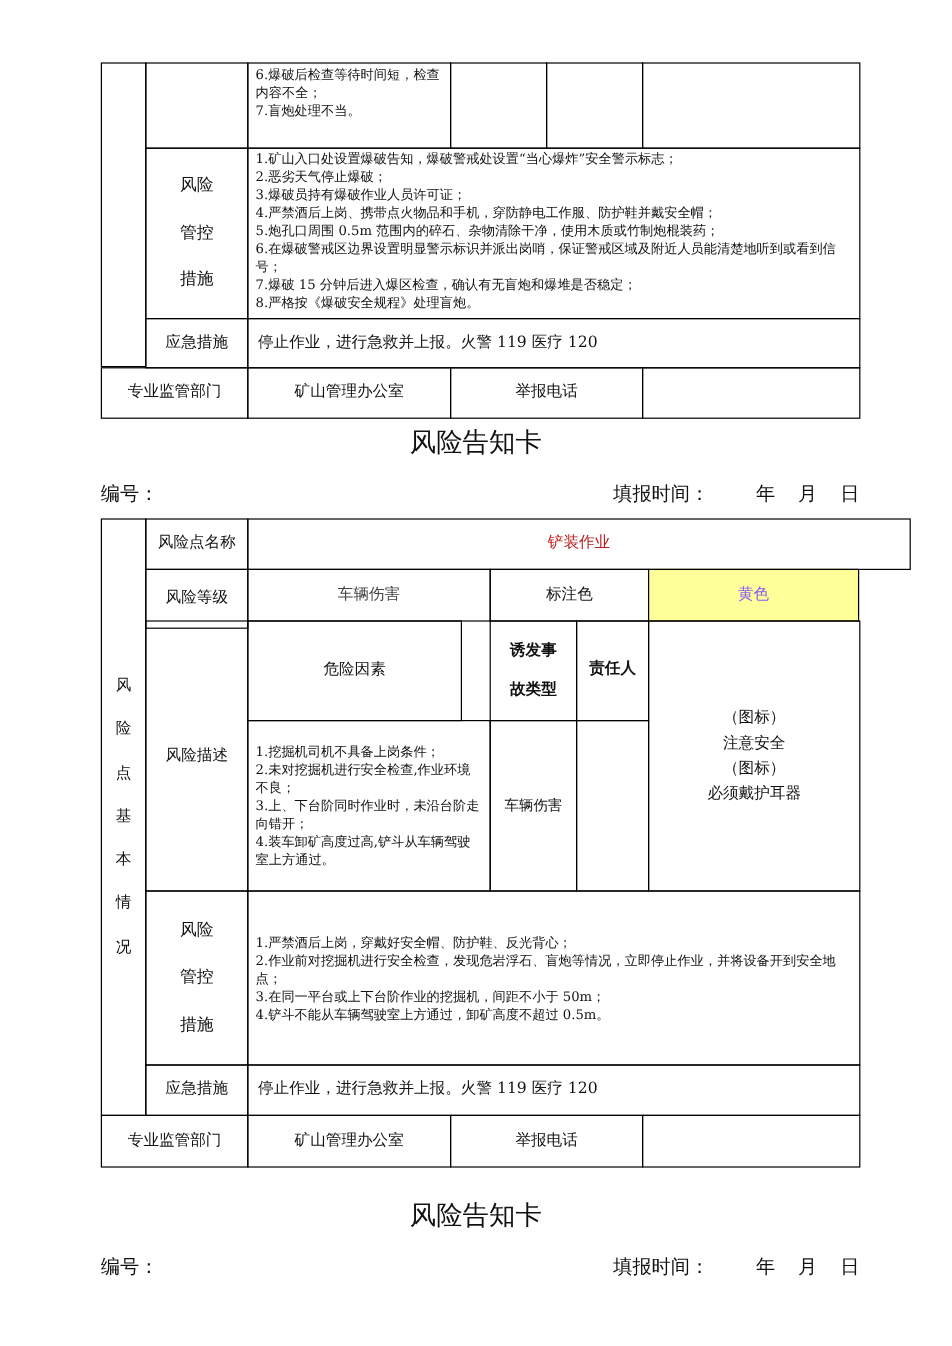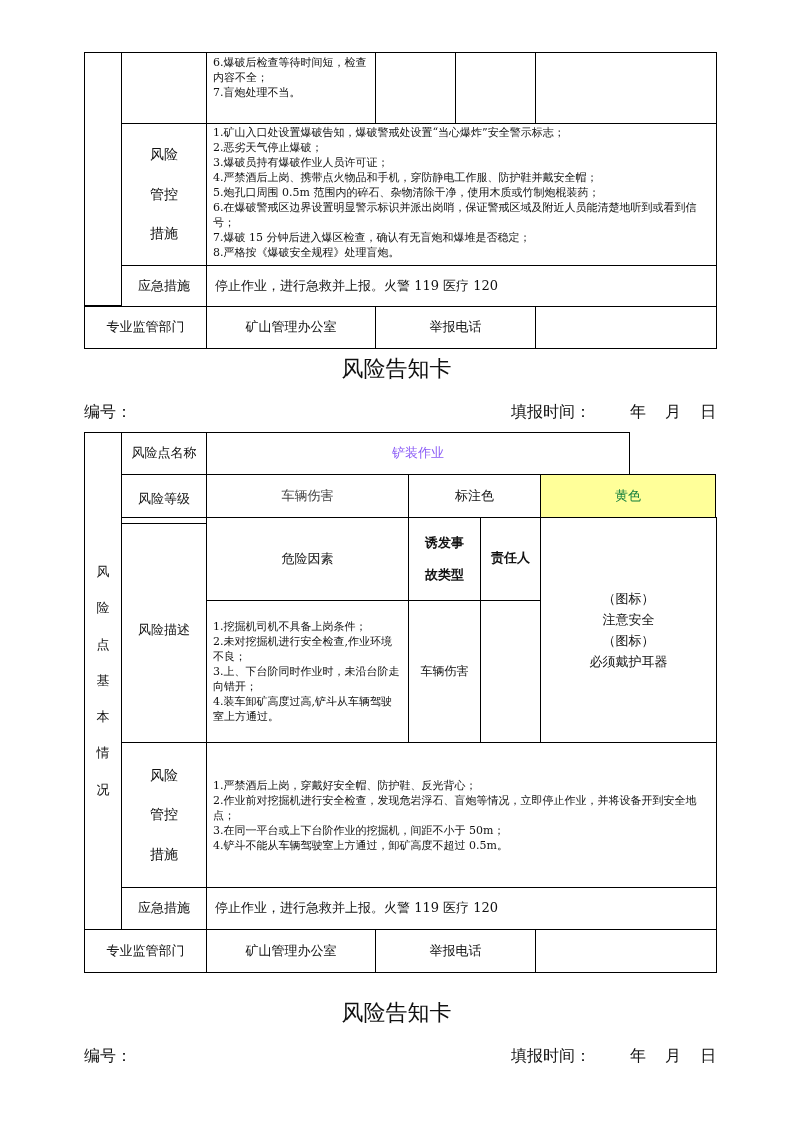--- a/index.html
+++ b/index.html
@@ -85,30 +85,30 @@
     <span>风</span>
     <span>险</span>
     <span>点</span>
     <span>基</span>
     <span>本</span>
     <span>情</span>
     <span>况</span>
   </div>
 
   <div class="cell" style="left:121px;top:432px;width:86px;height:43px;">风险点名称</div>
-  <div class="cell" style="left:206px;top:432px;width:424px;height:43px;color:#8b5cf6;">铲装作业</div>
+  <div class="cell" style="left:206px;top:432px;width:553px;height:43px;color:#b91c1c;">铲装作业</div>
 
   <div class="cell" style="left:121px;top:474px;width:86px;height:50px;">风险等级</div>
   <div class="cell" style="left:206px;top:474px;width:203px;height:44px;color:#444;">车辆伤害</div>
   <div class="cell" style="left:408px;top:474px;width:133px;height:44px;">标注色</div>
-  <div class="cell yellow" style="left:540px;top:474px;width:176px;height:44px;color:#15803d;">黄色</div>
+  <div class="cell yellow" style="left:540px;top:474px;width:176px;height:44px;color:#8b5cf6;">黄色</div>
 
   <div class="cell" style="left:121px;top:517px;width:86px;height:226px;">风险描述</div>
 
-  <div class="cell" style="left:206px;top:517px;width:203px;height:84px;">危险因素</div>
+  <div class="cell" style="left:206px;top:517px;width:179px;height:84px;">危险因素</div>
   <div class="cell stack bold gap-md" style="left:408px;top:517px;width:73px;height:84px;">
     <span>诱发事</span>
     <span>故类型</span>
   </div>
   <div class="cell bold" style="left:480px;top:517px;width:61px;height:84px;align-items:flex-start;padding-top:32px;">责任人</div>
 
   <div class="cell stack serif" style="left:540px;top:517px;width:177px;height:226px;line-height:21px;">
     <span>（图标）</span>
     <span>注意安全</span>
     <span>（图标）</span>

